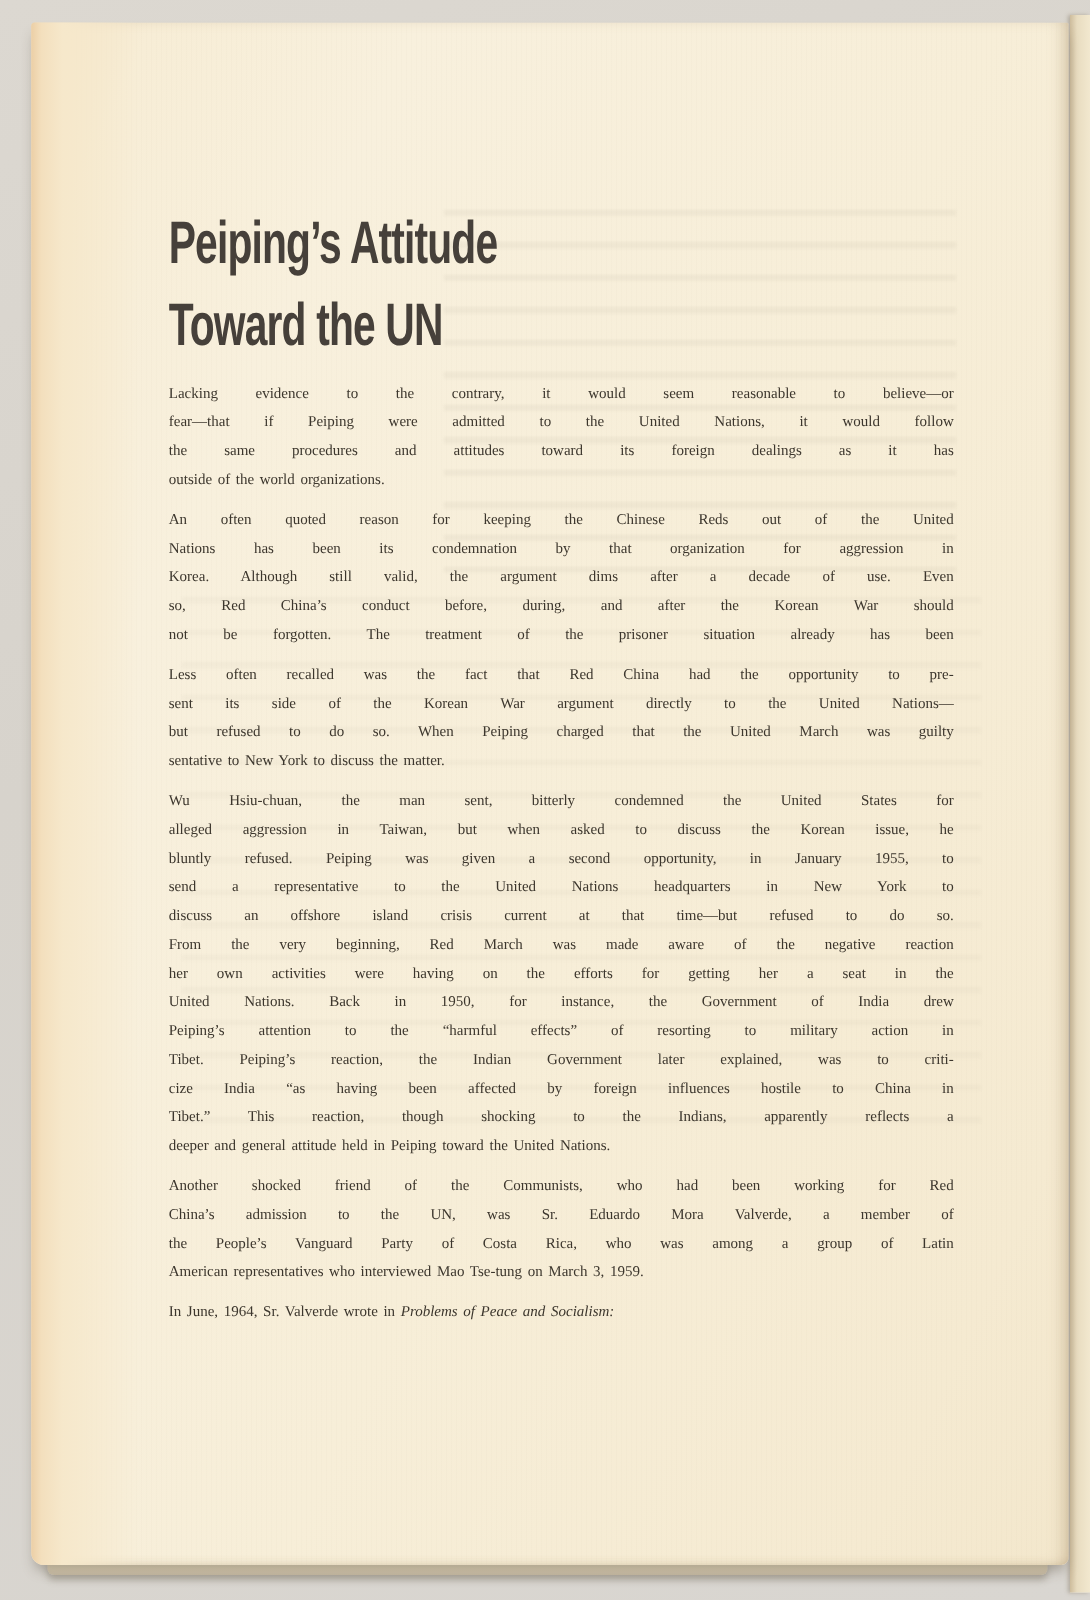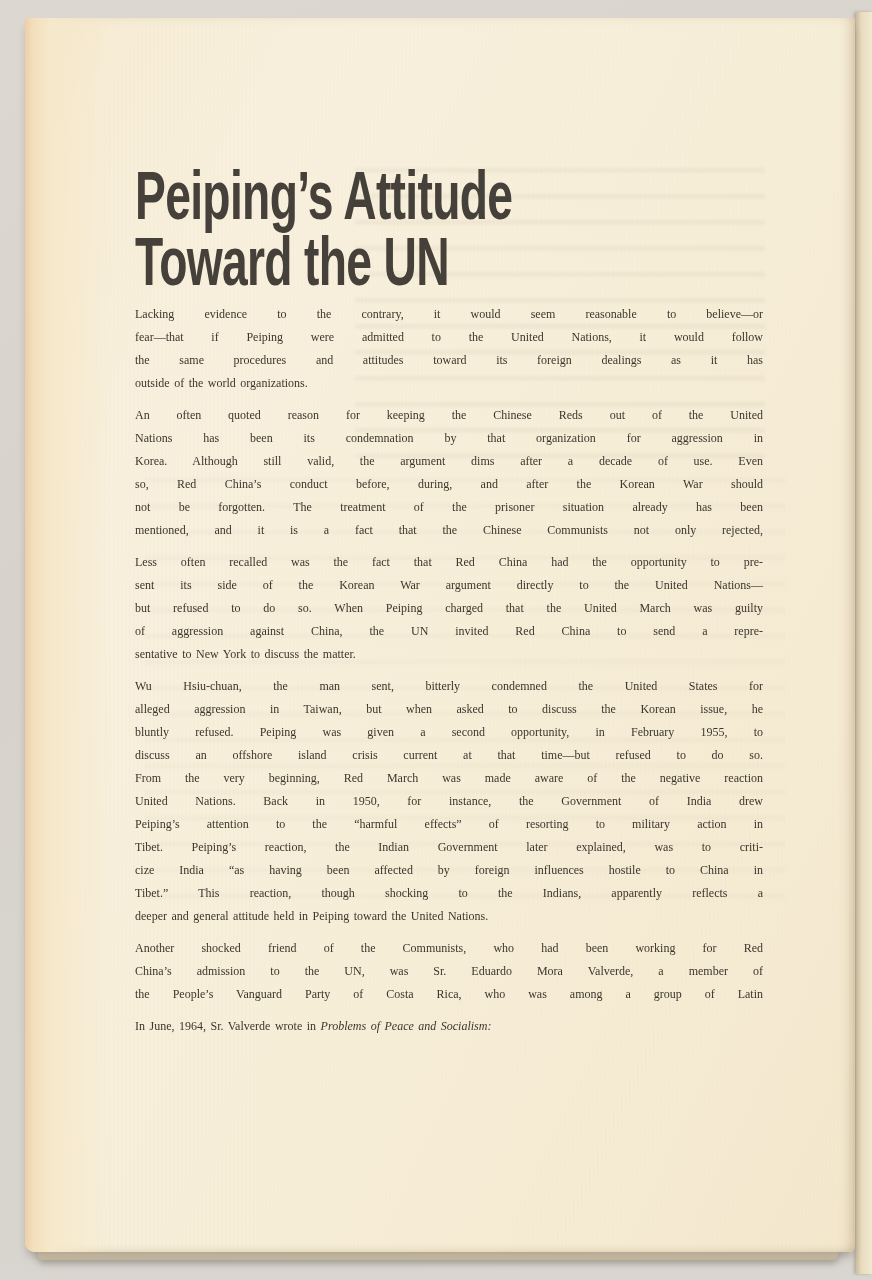--- a/index.html
+++ b/index.html
@@ -79,21 +79,21 @@
   .showthrough.st-mid { left: 120px; top: 450px; width: 640px; height: 440px; opacity: 0.07; }
 
   .content {
     position: relative;
     padding: 144px 92px 0 110px;
   }
   h1.doc-title {
     margin: 0 0 9px 0;
     font-family: "Liberation Sans", sans-serif;
     font-weight: 700;
-    font-size: 68px;
+    font-size: 48px;
     line-height: 66px;
     letter-spacing: -1px;
     color: #46403a;
   }
   .title-line {
     display: block;
     transform: scaleX(0.68);
     transform-origin: 0 50%;
     white-space: nowrap;
   }
@@ -136,46 +136,47 @@
             <div class="line">fear—that if Peiping were admitted to the United Nations, it would follow</div>
             <div class="line">the same procedures and attitudes toward its foreign dealings as it has</div>
             <div class="line last">outside of the world organizations.</div>
           </div>
           <div class="para">
             <div class="line">An often quoted reason for keeping the Chinese Reds out of the United</div>
             <div class="line">Nations has been its condemnation by that organization for aggression in</div>
             <div class="line">Korea. Although still valid, the argument dims after a decade of use. Even</div>
             <div class="line">so, Red China’s conduct before, during, and after the Korean War should</div>
             <div class="line">not be forgotten. The treatment of the prisoner situation already has been</div>
-            <div class="line">mentioned, and it is a fact that the Chinese Communists not only rejected,</div>
           </div>
           <div class="para">
             <div class="line">Less often recalled was the fact that Red China had the opportunity to pre-</div>
             <div class="line">sent its side of the Korean War argument directly to the United Nations—</div>
             <div class="line">but refused to do so. When Peiping charged that the United March was guilty</div>
-            <div class="line">of aggression against China, the UN invited Red China to send a repre-</div>
             <div class="line last">sentative to New York to discuss the matter.</div>
           </div>
           <div class="para">
             <div class="line">Wu Hsiu-chuan, the man sent, bitterly condemned the United States for</div>
             <div class="line">alleged aggression in Taiwan, but when asked to discuss the Korean issue, he</div>
-            <div class="line">bluntly refused. Peiping was given a second opportunity, in February 1955, to</div>
+            <div class="line">bluntly refused. Peiping was given a second opportunity, in January 1955, to</div>
+            <div class="line">send a representative to the United Nations headquarters in New York to</div>
             <div class="line">discuss an offshore island crisis current at that time—but refused to do so.</div>
             <div class="line">From the very beginning, Red March was made aware of the negative reaction</div>
+            <div class="line">her own activities were having on the efforts for getting her a seat in the</div>
             <div class="line">United Nations. Back in 1950, for instance, the Government of India drew</div>
             <div class="line">Peiping’s attention to the “harmful effects” of resorting to military action in</div>
             <div class="line">Tibet. Peiping’s reaction, the Indian Government later explained, was to criti-</div>
             <div class="line">cize India “as having been affected by foreign influences hostile to China in</div>
             <div class="line">Tibet.” This reaction, though shocking to the Indians, apparently reflects a</div>
             <div class="line last">deeper and general attitude held in Peiping toward the United Nations.</div>
           </div>
           <div class="para">
             <div class="line">Another shocked friend of the Communists, who had been working for Red</div>
             <div class="line">China’s admission to the UN, was Sr. Eduardo Mora Valverde, a member of</div>
             <div class="line">the People’s Vanguard Party of Costa Rica, who was among a group of Latin</div>
+            <div class="line last">American representatives who interviewed Mao Tse-tung on March 3, 1959.</div>
           </div>
           <div class="para">
             <div class="line last"><span>In June, 1964, Sr. Valverde wrote in </span><em>Problems of Peace and Socialism:</em></div>
           </div>
         </div>
     </div>
   </div>
 </div>
 
 </body></html>

